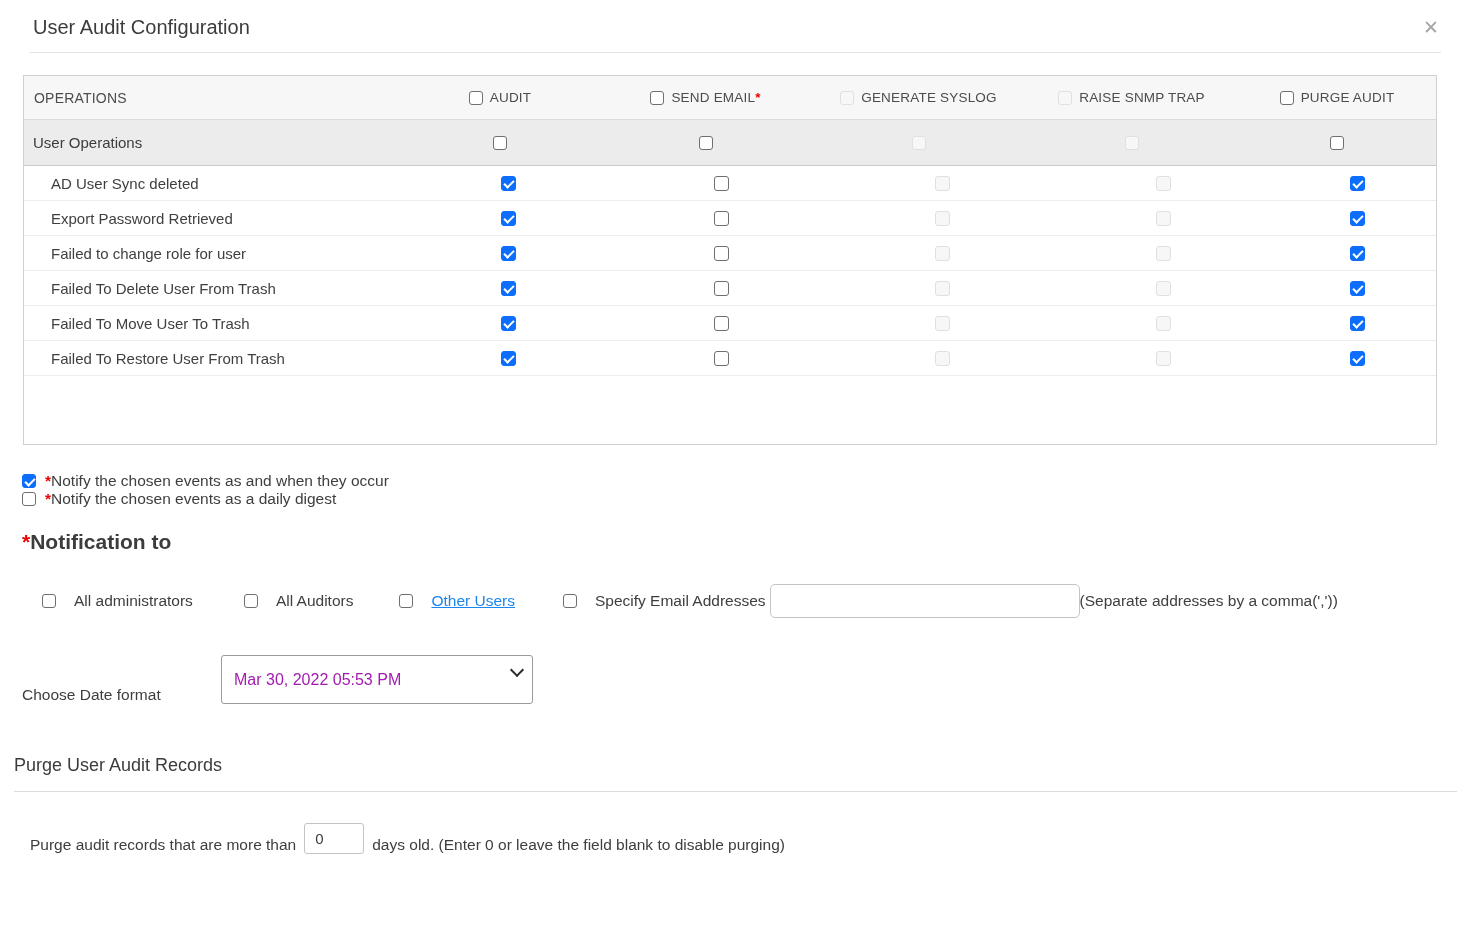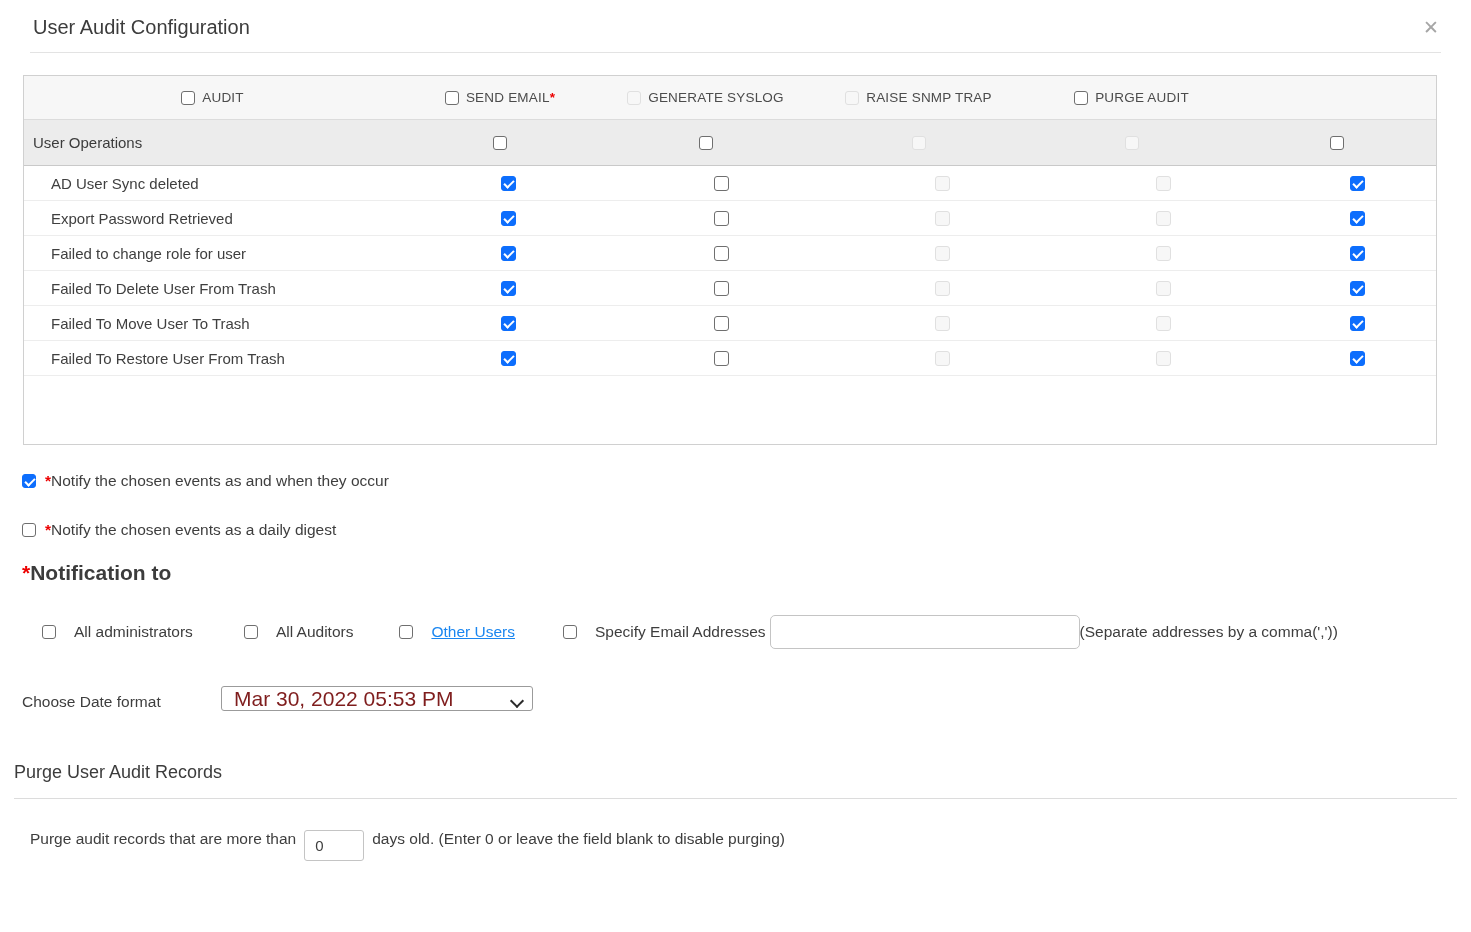--- a/index.html
+++ b/index.html
@@ -45,65 +45,66 @@
   .cb.small { width:14px; height:14px; }
   .cb[data-state="disabled"] { border:1px solid #e0e0e0; background:#f7f7f7; cursor:default; }
   .cb[data-state="checked"] { background:#0d6efd; border-color:#0d6efd; }
   .cb[data-state="checked"]::after { content:""; position:absolute; left:4px; top:1px;
     width:4px; height:8px; border:solid #fff; border-width:0 2px 2px 0; transform:rotate(45deg); }
   .cb.small[data-state="checked"]::after { left:3.6px; top:0.8px; }
 
   
   .notify-line { display:flex; align-items:center; gap:9px; margin-left:22px; font-size:15.5px; }
   .nl1 { margin-top:27px; }
-  .nl2 { margin-top:31px; }
+  .nl2 { }
   .notification-to { margin:22px 0 0 22px; font-size:21px; font-weight:700; color:#3c3c3c; }
 
   .options-row { display:flex; align-items:center; margin:30px 0 0 42px; font-size:15.5px; }
   .opt { display:flex; align-items:center; gap:18px; }
   .opt-admin { margin-right:51px; }
   .opt-auditors { margin-right:46px; }
   .opt-other { margin-right:48px; }
   .opt-other .opt-label { color:#1a86f0; text-decoration:underline; cursor:pointer; }
   .email-input { width:310px; height:34px; border:1px solid #c4c4c4; border-radius:5px;
     margin-left:4px; padding:0 8px; font-size:15px; font-family:inherit; color:#3e3e3e; }
   .email-hint { font-size:15.5px; color:#3e3e3e; }
 
   
   .date-row { display:flex; align-items:flex-end; margin:37px 0 0 22px; }
   .date-label { font-size:15.5px; width:199px; }
   .select-wrap { position:relative; }
-  .date-select { width:312px; height:25px; border:1px solid #9b9b9b; border-radius:3px;
-    background:#fff; font-size:21px; font-family:inherit; color:#7f1d1d;
+  .date-select { width:312px; height:49px; border:1px solid #9b9b9b; border-radius:3px;
+    background:#fff; font-size:16px; font-family:inherit; color:#a21caf;
     padding:0 28px 0 12px; appearance:none; -webkit-appearance:none; cursor:pointer; }
   .chevron { position:absolute; right:12px; top:12px; width:9px; height:9px; pointer-events:none; }
   .chevron::before { content:""; position:absolute; width:8px; height:8px;
     border:solid #2b2b2b; border-width:0 2px 2px 0; transform:rotate(45deg); top:-2px; }
 
   
   .purge-heading { margin:51px 0 12px 14px; font-size:18px; font-weight:400; color:#3c3c3c; }
   .hr-purge { border:none; border-top:1px solid #dcdcdc; margin:15px 14px 0 14px; }
-  .purge-row { display:flex; align-items:flex-start; margin:31px 0 0 30px; font-size:15.5px; gap:8px; }
+  .purge-row { display:flex; align-items:flex-end; margin:31px 0 0 30px; font-size:15.5px; gap:8px; }
   .days-input { width:60px; height:31px; border:1px solid #c4c4c4; border-radius:3px;
     padding:0 10px; font-size:15px; font-family:inherit; color:#3e3e3e; }
 </style>
 </head>
 <body>
 
 <div class="dialog">
 
   <div class="dlg-header">
     <div class="dlg-title">User Audit Configuration</div>
     <span class="close-x">✕</span>
   </div>
   <hr class="hr-title">
 
   <div class="audit-table">
 
     <div class="t-row t-header">
+      <div class="hcell opcell">OPERATIONS</div>
       <div class="hcell">
         <span class="cb small" data-state="unchecked"></span>
         <span>AUDIT</span>
       </div>
       <div class="hcell">
         <span class="cb small" data-state="unchecked"></span>
         <span><span>SEND EMAIL</span><span class="req-star">*</span></span>
       </div>
       <div class="hcell">
         <span class="cb small" data-state="disabled"></span>

